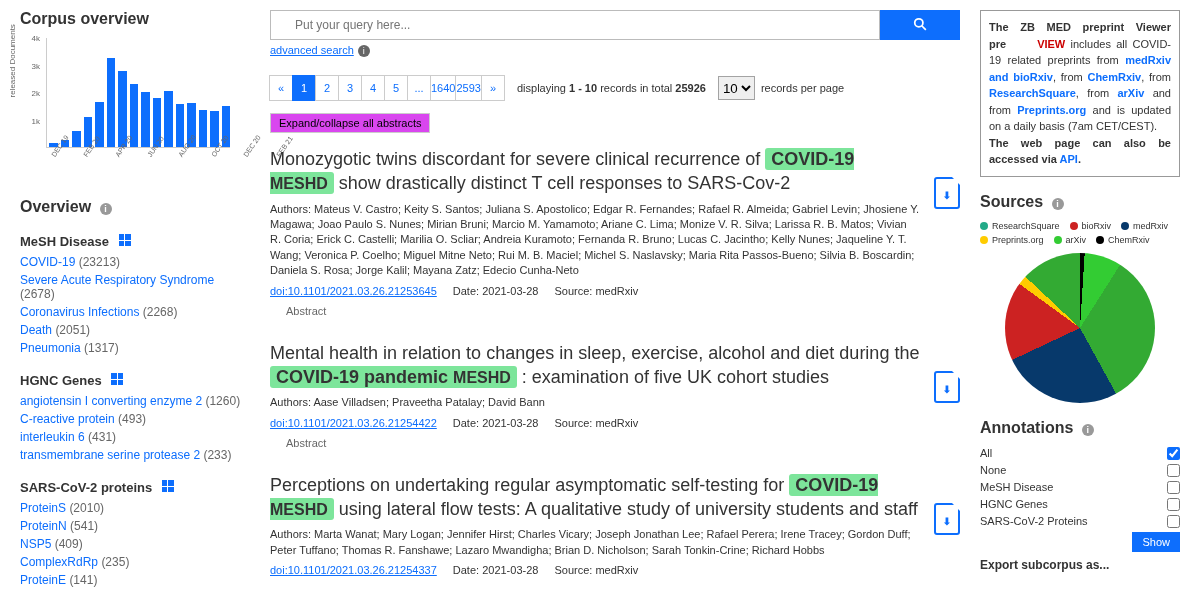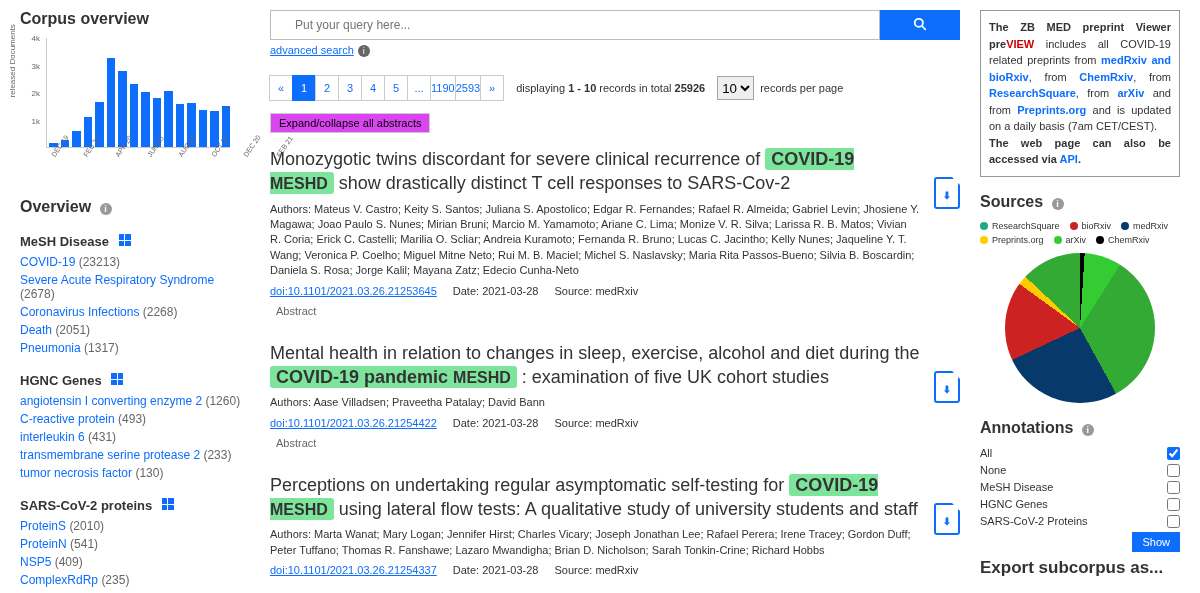--- a/index.html
+++ b/index.html
@@ -44,38 +44,38 @@
 .expand-btn { border:1px solid #ccc; background:#d946ef; padding:3px 8px; font-size:11px; cursor:pointer; margin-bottom:14px;}
 
 .article { margin-bottom: 24px; position: relative; padding-right: 40px; }
 .art-title { font-size: 18px; line-height: 1.35; margin-bottom: 6px; }
 .tag { background: #7de59b; border-radius: 3px; padding: 1px 6px; font-weight: bold; }
 .tag small { font-size: 16px; font-weight: bold; }
 .authors { font-size: 11px; color: #333; line-height: 1.4; margin-bottom: 6px; }
 .meta { font-size: 11px; }
 .doi { color: #0d6efd; }
 .meta-sep { margin: 0 8px; color:#333;}
-.abstract { font-size: 11px; color: #666; margin-top: 8px; margin-left:6px;}
+.abstract { font-size: 11px; color: #666; margin-top: 8px; margin-left:16px;}
 .pdf-ico { position: absolute; right: 0; top: 30px; width: 26px; height: 32px; border: 2px solid #0d6efd; border-radius: 3px; color:#0d6efd; font-size:14px; text-align:center; line-height:30px; font-weight:bold; cursor:pointer;}
 .pdf-ico::before{content:''; position:absolute; top:-2px; right:-2px; width:0; height:0; border-top:8px solid #fff; border-left:8px solid transparent;}
 .pdf-ico span{font-size:10px;}
 
 
 .info-box { border: 1px solid #999; padding: 8px; font-size: 11px; line-height: 1.5; text-align: justify; margin-bottom: 16px; }
 .info-box a { color: #0d6efd; text-decoration: none; font-weight:bold;}
-.logo-red{color:#c00; font-weight:bold;}
+.logo-red{color:#c00; font-weight:bold;margin-left:31px;}
 .legend { display:flex; flex-wrap:wrap; gap:4px 10px; font-size:9px; margin:6px 0 8px;}
 .legend div{display:flex; align-items:center; gap:4px;}
 .legend i{width:8px;height:8px;border-radius:50%;display:inline-block;}
 
 .pie { width: 150px; height: 150px; border-radius: 50%; margin: 0 auto 16px; background: conic-gradient(#000 0 1%, #3c3 1% 9%, #3a3 9% 42%, #07396b 42% 68%, #c22 68% 85%, #fc0 85% 87%, #3a3 87% 100%);}
 .ann-row { display: flex; justify-content: space-between; align-items: flex-start; font-size: 11px; margin-bottom: 4px; }
 .ann-row input { accent-color: #0d6efd; }
 .show-btn { background:#0d6efd; color:#fff; border:none; padding:4px 10px; font-size:11px; float:right; cursor:pointer;}
-.export { font-weight:bold; font-size:17px; margin-top:30px; clear:both;}
+.export { font-weight:bold; font-size:12px; margin-top:30px; clear:both;}
 </style>
 </head>
 <body>
 
 <div class="container">
 
   <div class="left">
     <h2>Corpus overview</h2>
     <div class="chart-area">
       <div class="chart-ylabel">released Documents</div>
@@ -132,21 +132,20 @@
           <div><a href="#" class="facet-link">Coronavirus Infections</a> <span class="facet-count">(2268)</span></div>
           <div><a href="#" class="facet-link">Death</a> <span class="facet-count">(2051)</span></div>
           <div><a href="#" class="facet-link">Pneumonia</a> <span class="facet-count">(1317)</span></div>
         </div>
         <div class="sub-h">HGNC Genes <span class="grid-icon"></span></div>
         <div class="facet-list">
           <div><a href="#" class="facet-link">angiotensin I converting enzyme 2</a> <span class="facet-count">(1260)</span></div>
           <div><a href="#" class="facet-link">C-reactive protein</a> <span class="facet-count">(493)</span></div>
           <div><a href="#" class="facet-link">interleukin 6</a> <span class="facet-count">(431)</span></div>
           <div><a href="#" class="facet-link">transmembrane serine protease 2</a> <span class="facet-count">(233)</span></div>
-          <div><a href="#" class="facet-link">tumor necrosis factor</a> <span class="facet-count">(130)</span></div>
         </div>
         <div class="sub-h">SARS-CoV-2 proteins <span class="grid-icon"></span></div>
         <div class="facet-list">
           <div><a href="#" class="facet-link">ProteinS</a> <span class="facet-count">(2010)</span></div>
           <div><a href="#" class="facet-link">ProteinN</a> <span class="facet-count">(541)</span></div>
           <div><a href="#" class="facet-link">NSP5</a> <span class="facet-count">(409)</span></div>
           <div><a href="#" class="facet-link">ComplexRdRp</a> <span class="facet-count">(235)</span></div>
           <div><a href="#" class="facet-link">ProteinE</a> <span class="facet-count">(141)</span></div>
         </div>
       </div>
@@ -166,21 +165,21 @@
 
     <div class="pager-row">
       <div class="pager" id="pager">
           <button>«</button>
           <button class="active">1</button>
           <button>2</button>
           <button>3</button>
           <button>4</button>
           <button>5</button>
           <button>...</button>
-          <button>1190</button>
+          <button>1640</button>
           <button>2593</button>
           <button>»</button>
         </div>
       <div class="rec-count">
         <span>displaying </span><b>1 - 10</b><span> records in total </span><b>25926</b>
       </div>
       <div class="rpp">
         <select><option>10</option></select>
         <span>records per page</span>
       </div>

